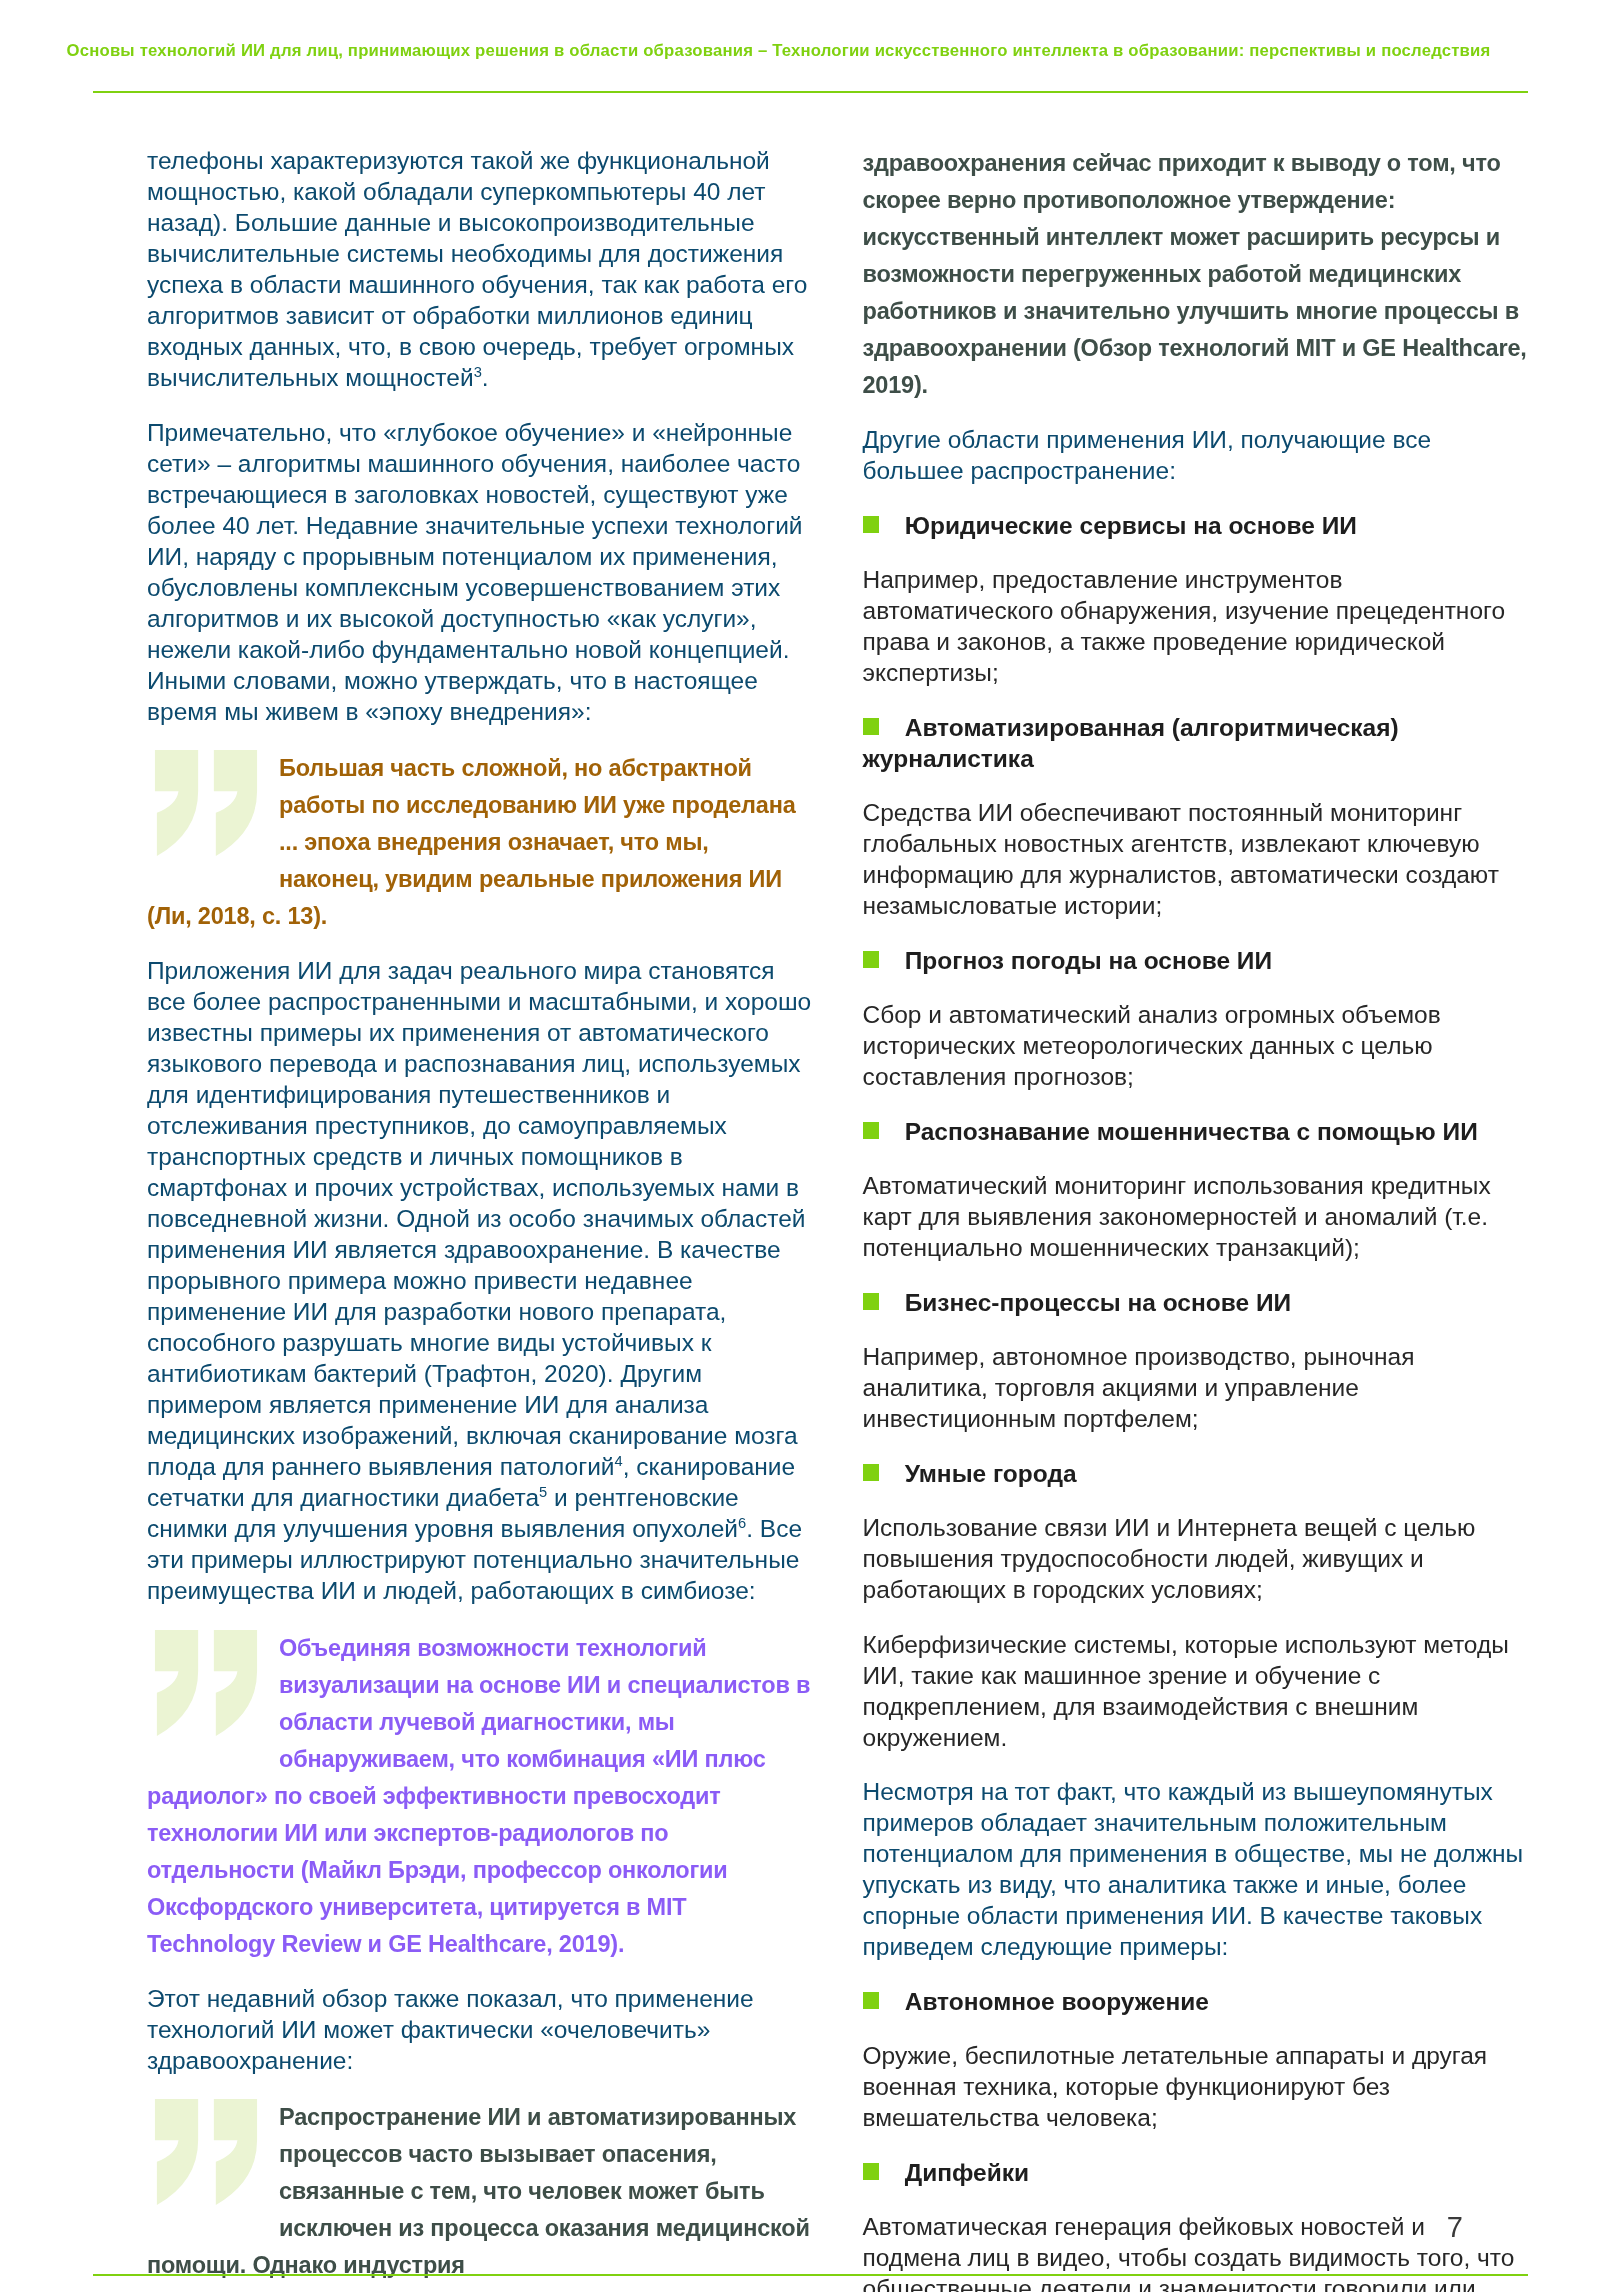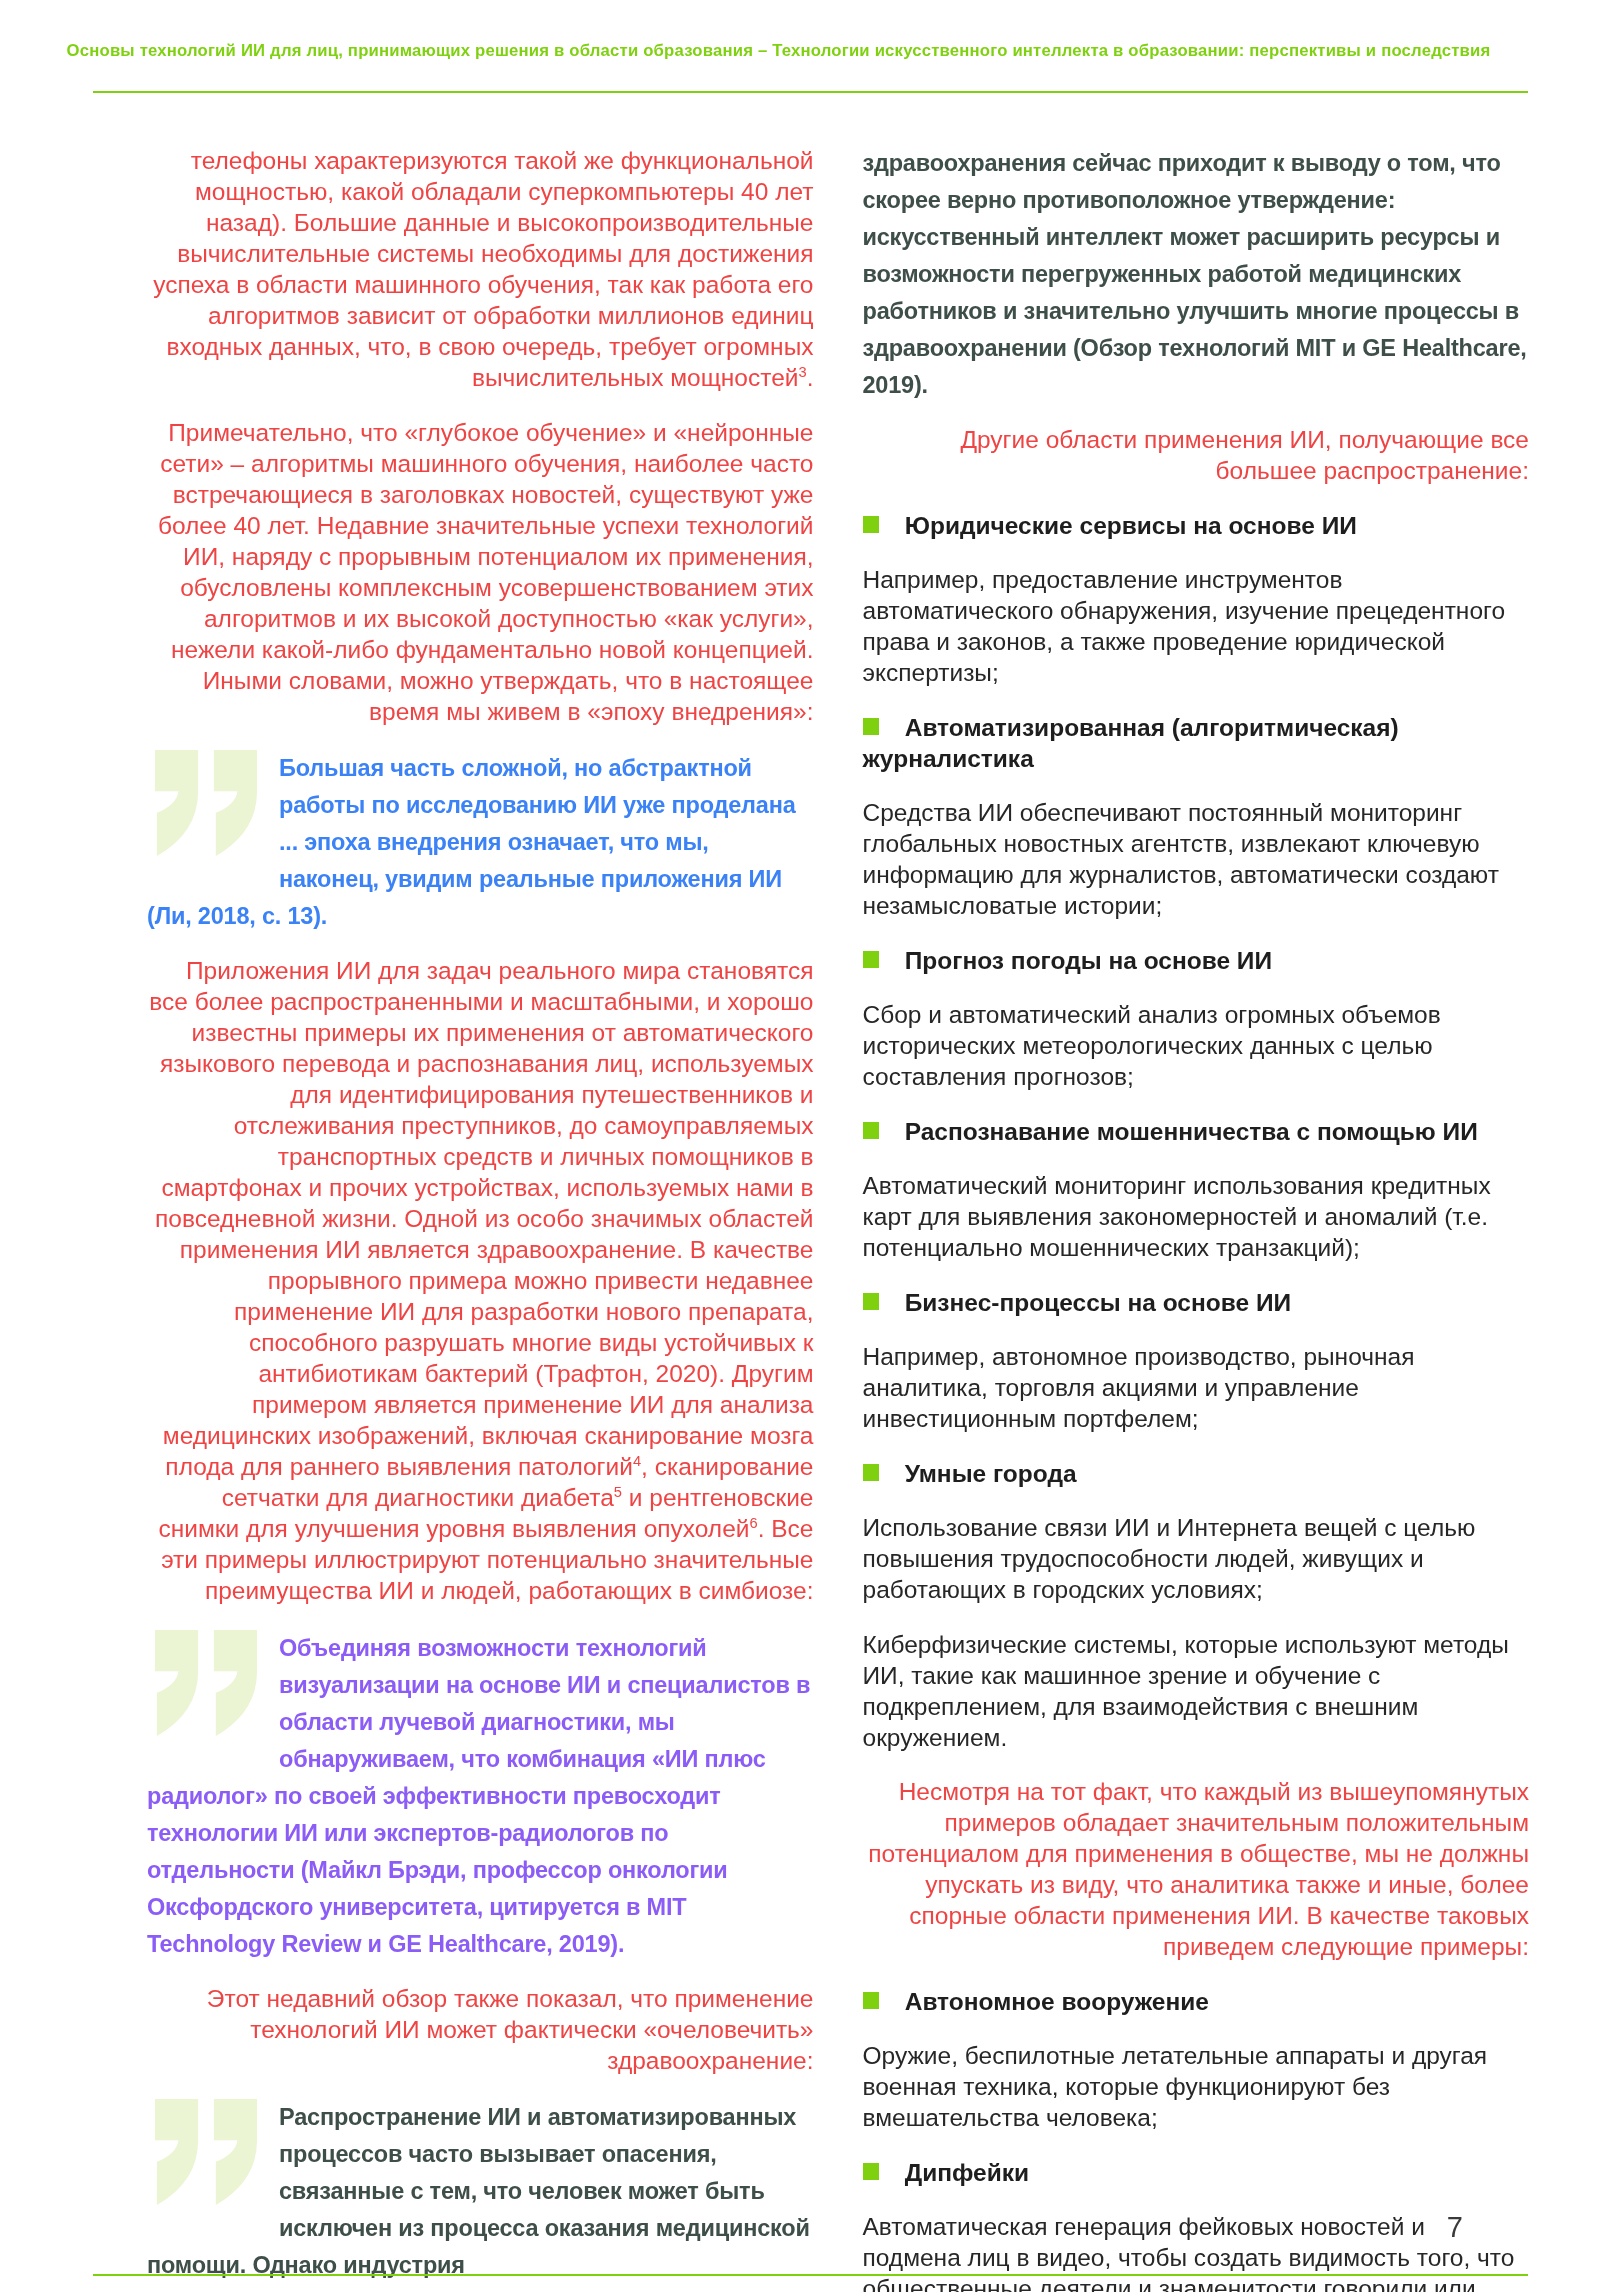--- a/index.html
+++ b/index.html
@@ -24,21 +24,21 @@
     background:var(--accent);
   }
   .rule-top{top:91px;}
   .rule-bottom{top:2274px;}
   .columns{
     position:absolute;top:145px;left:147px;width:1382px;
     display:flex;gap:49px;
   }
   .col{width:667px;font-size:24.5px;line-height:31px;}
   .col p{margin:0 0 23.5px 0;}
-  .body-par{color:#ef4444;text-align:right;}
+  .body-par{color:#0c4a6e;}
   sup{font-size:14.7px;line-height:0;vertical-align:super;}
   .quote-block{
     margin:20px 0;
     font-weight:bold;
     color:#3e4e48;
     font-size:23.5px;line-height:37px;
     letter-spacing:-0.2px;
   }
   .quote-mark{
     float:left;width:132px;height:114px;
@@ -67,21 +67,21 @@
 
   <div class="header-title">Основы технологий ИИ для лиц, принимающих решения в области образования – Технологии искусственного интеллекта в образовании: перспективы и последствия</div>
   <div class="rule rule-top"></div>
 
   <div class="columns">
 
     <div class="col">
       <p class="body-par">телефоны характеризуются такой же функциональной мощностью, какой обладали суперкомпьютеры 40 лет назад). Большие данные и высокопроизводительные вычислительные системы необходимы для достижения успеха в области машинного обучения, так как работа его алгоритмов зависит от обработки миллионов единиц входных данных, что, в свою очередь, требует огромных вычислительных мощностей<sup>3</sup>.</p>
       <p class="body-par">Примечательно, что «глубокое обучение» и «нейронные сети» – алгоритмы машинного обучения, наиболее часто встречающиеся в заголовках новостей, существуют уже более 40 лет. Недавние значительные успехи технологий ИИ, наряду с прорывным потенциалом их применения, обусловлены комплексным усовершенствованием этих алгоритмов и их высокой доступностью «как услуги», нежели какой-либо фундаментально новой концепцией. Иными словами, можно утверждать, что в настоящее время мы живем в «эпоху внедрения»:</p>
 
-      <div class="quote-block" style="color: #3b82f6;">
+      <div class="quote-block" style="color: #a16207;">
         <span class="quote-mark">
           <svg width="118" height="110" viewBox="0 0 120 112" aria-hidden="true">
             <path class="qfill" d="M8 0 H52 V42 Q52 84 10 108 L10 64 Q30 56 32 42 H8 Z" fill="#ebf4d3"></path>
             <path class="qfill" d="M68 0 H112 V42 Q112 84 70 108 L70 64 Q90 56 92 42 H68 Z" fill="#ebf4d3"></path>
           </svg>
         </span>
         <span>Большая часть сложной, но абстрактной работы по исследованию ИИ уже проделана ... эпоха внедрения означает, что мы, наконец, увидим реальные приложения ИИ (Ли, 2018, с. 13).</span>
       </div>
 
       <p class="body-par">Приложения ИИ для задач реального мира становятся все более распространенными и масштабными, и хорошо известны примеры их применения от автоматического языкового перевода и распознавания лиц, используемых для идентифицирования путешественников и отслеживания преступников, до самоуправляемых транспортных средств и личных помощников в смартфонах и прочих устройствах, используемых нами в повседневной жизни. Одной из особо значимых областей применения ИИ является здравоохранение. В качестве прорывного примера можно привести недавнее применение ИИ для разработки нового препарата, способного разрушать многие виды устойчивых к антибиотикам бактерий (Трафтон, 2020). Другим примером является применение ИИ для анализа медицинских изображений, включая сканирование мозга плода для раннего выявления патологий<sup>4</sup>, сканирование сетчатки для диагностики диабета<sup>5</sup> и рентгеновские снимки для улучшения уровня выявления опухолей<sup>6</sup>. Все эти примеры иллюстрируют потенциально значительные преимущества ИИ и людей, работающих в симбиозе:</p>

